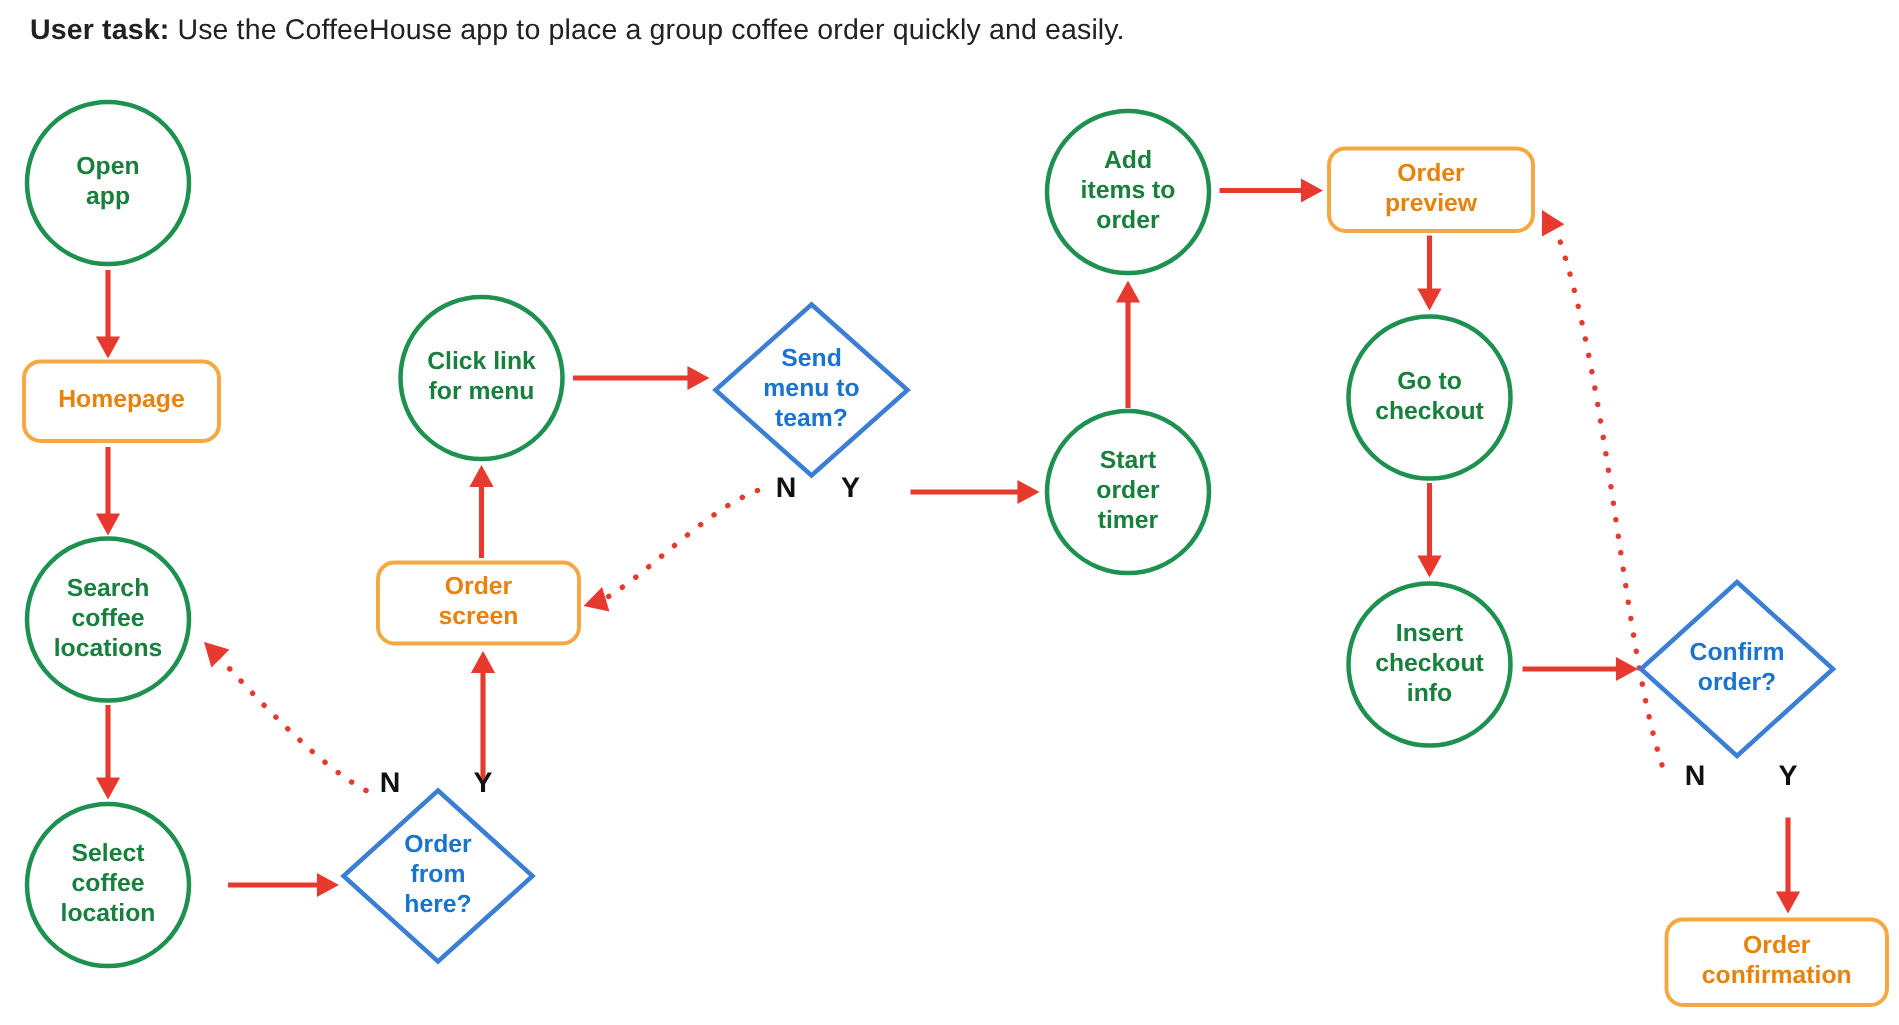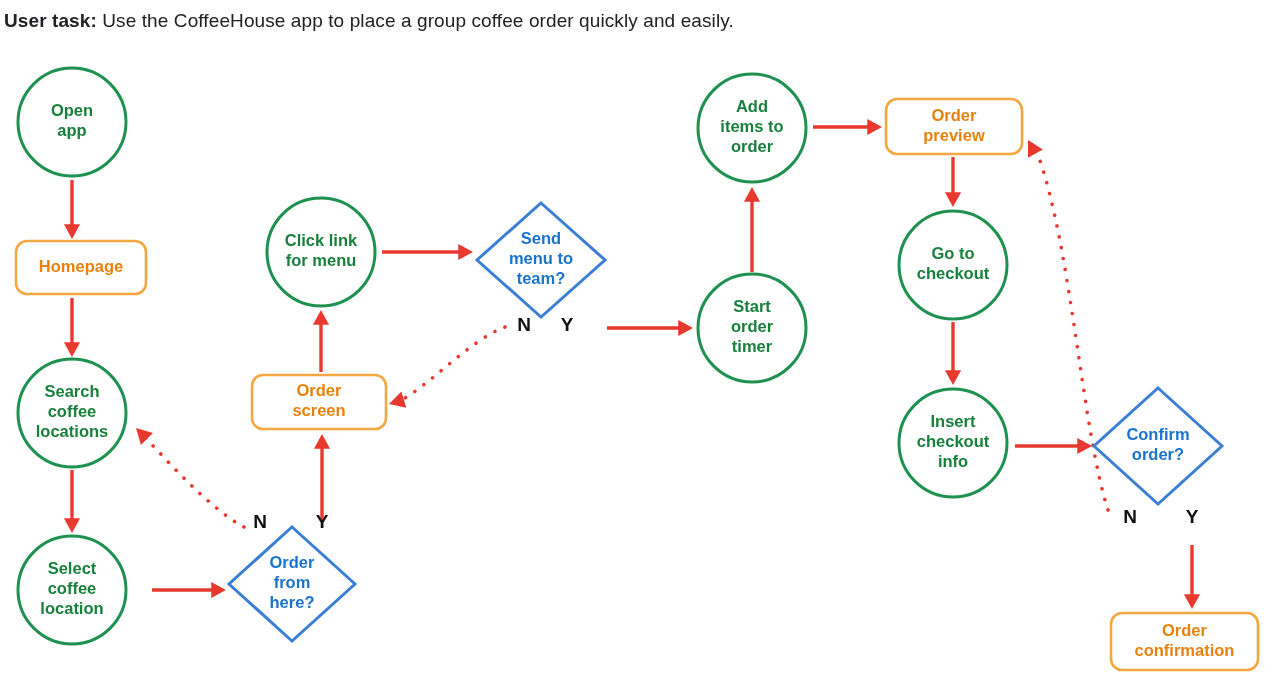--- a/index.html
+++ b/index.html
@@ -9,21 +9,21 @@
   }
   body {
     width: 1266px;
     height: 683px;
     font-family: "Liberation Sans", sans-serif;
     overflow: hidden;
     position: relative;
   }
   #task-line {
     position: absolute;
-    left: 4px;
+    left: 20px;
     top: 10px;
     font-size: 19px;
     color: #202124;
     letter-spacing: 0.1px;
     white-space: nowrap;
   }
   #task-line .task-label {
     font-weight: bold;
   }
   #flow-canvas {

